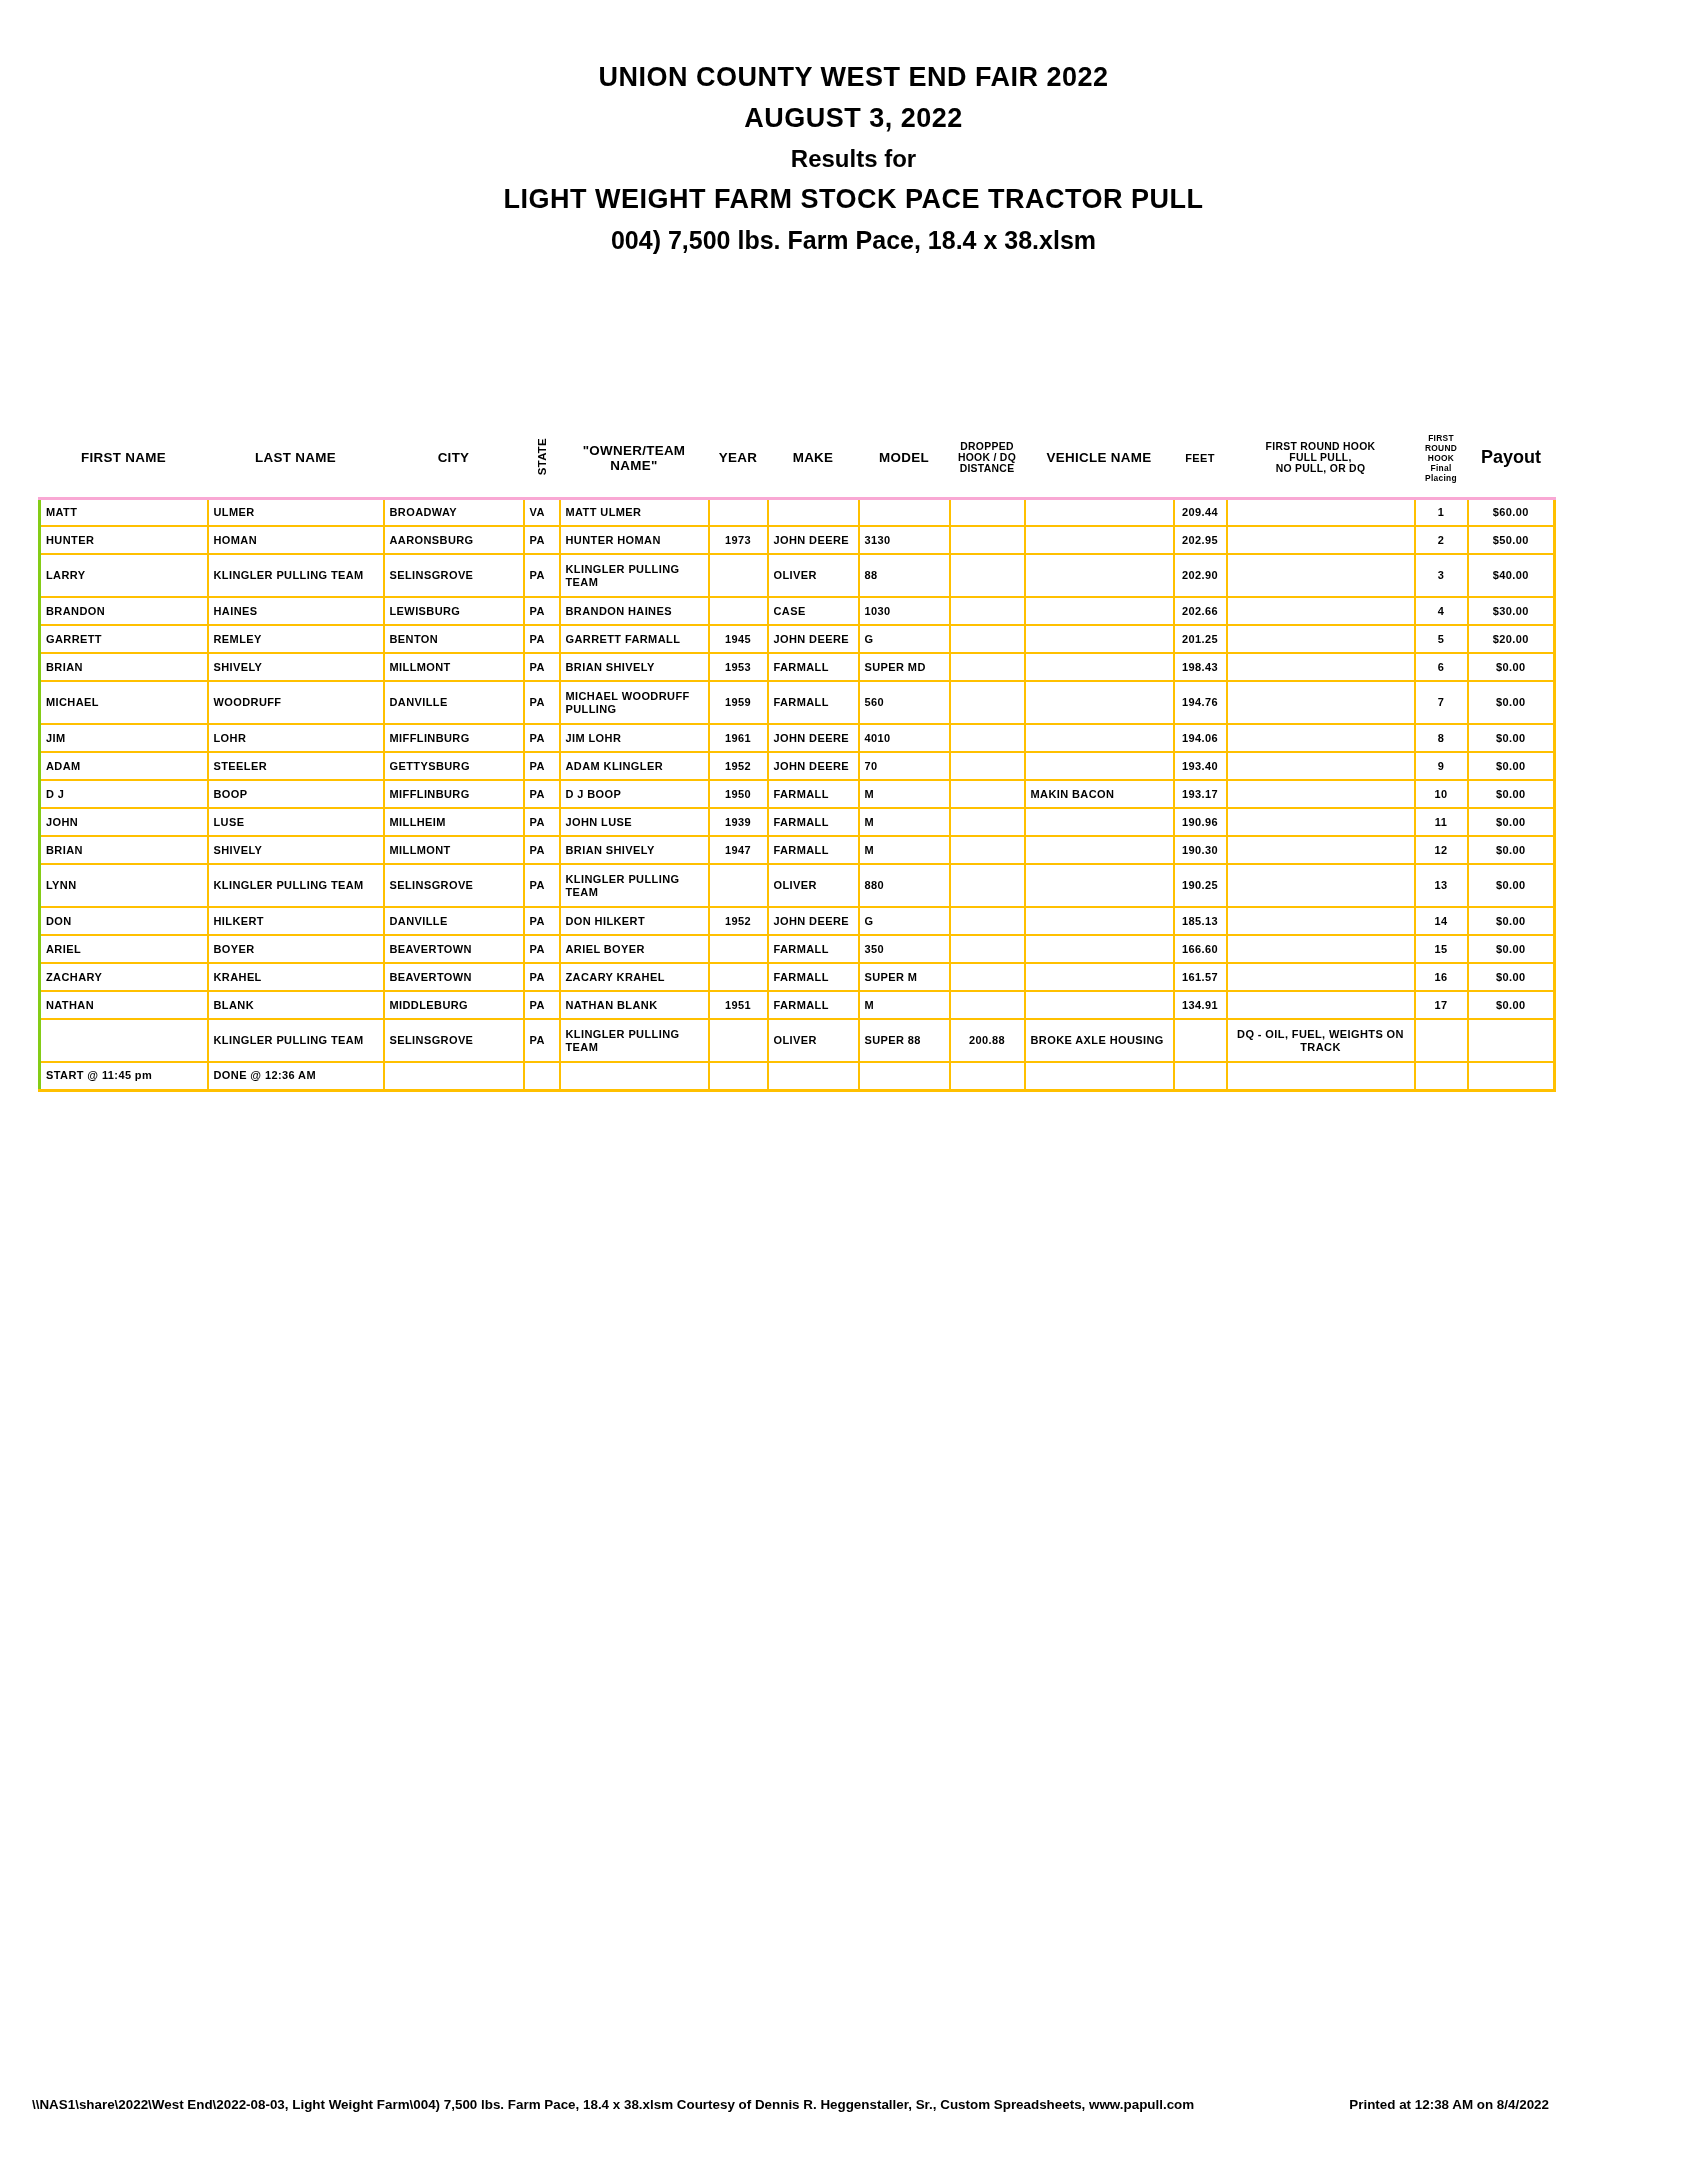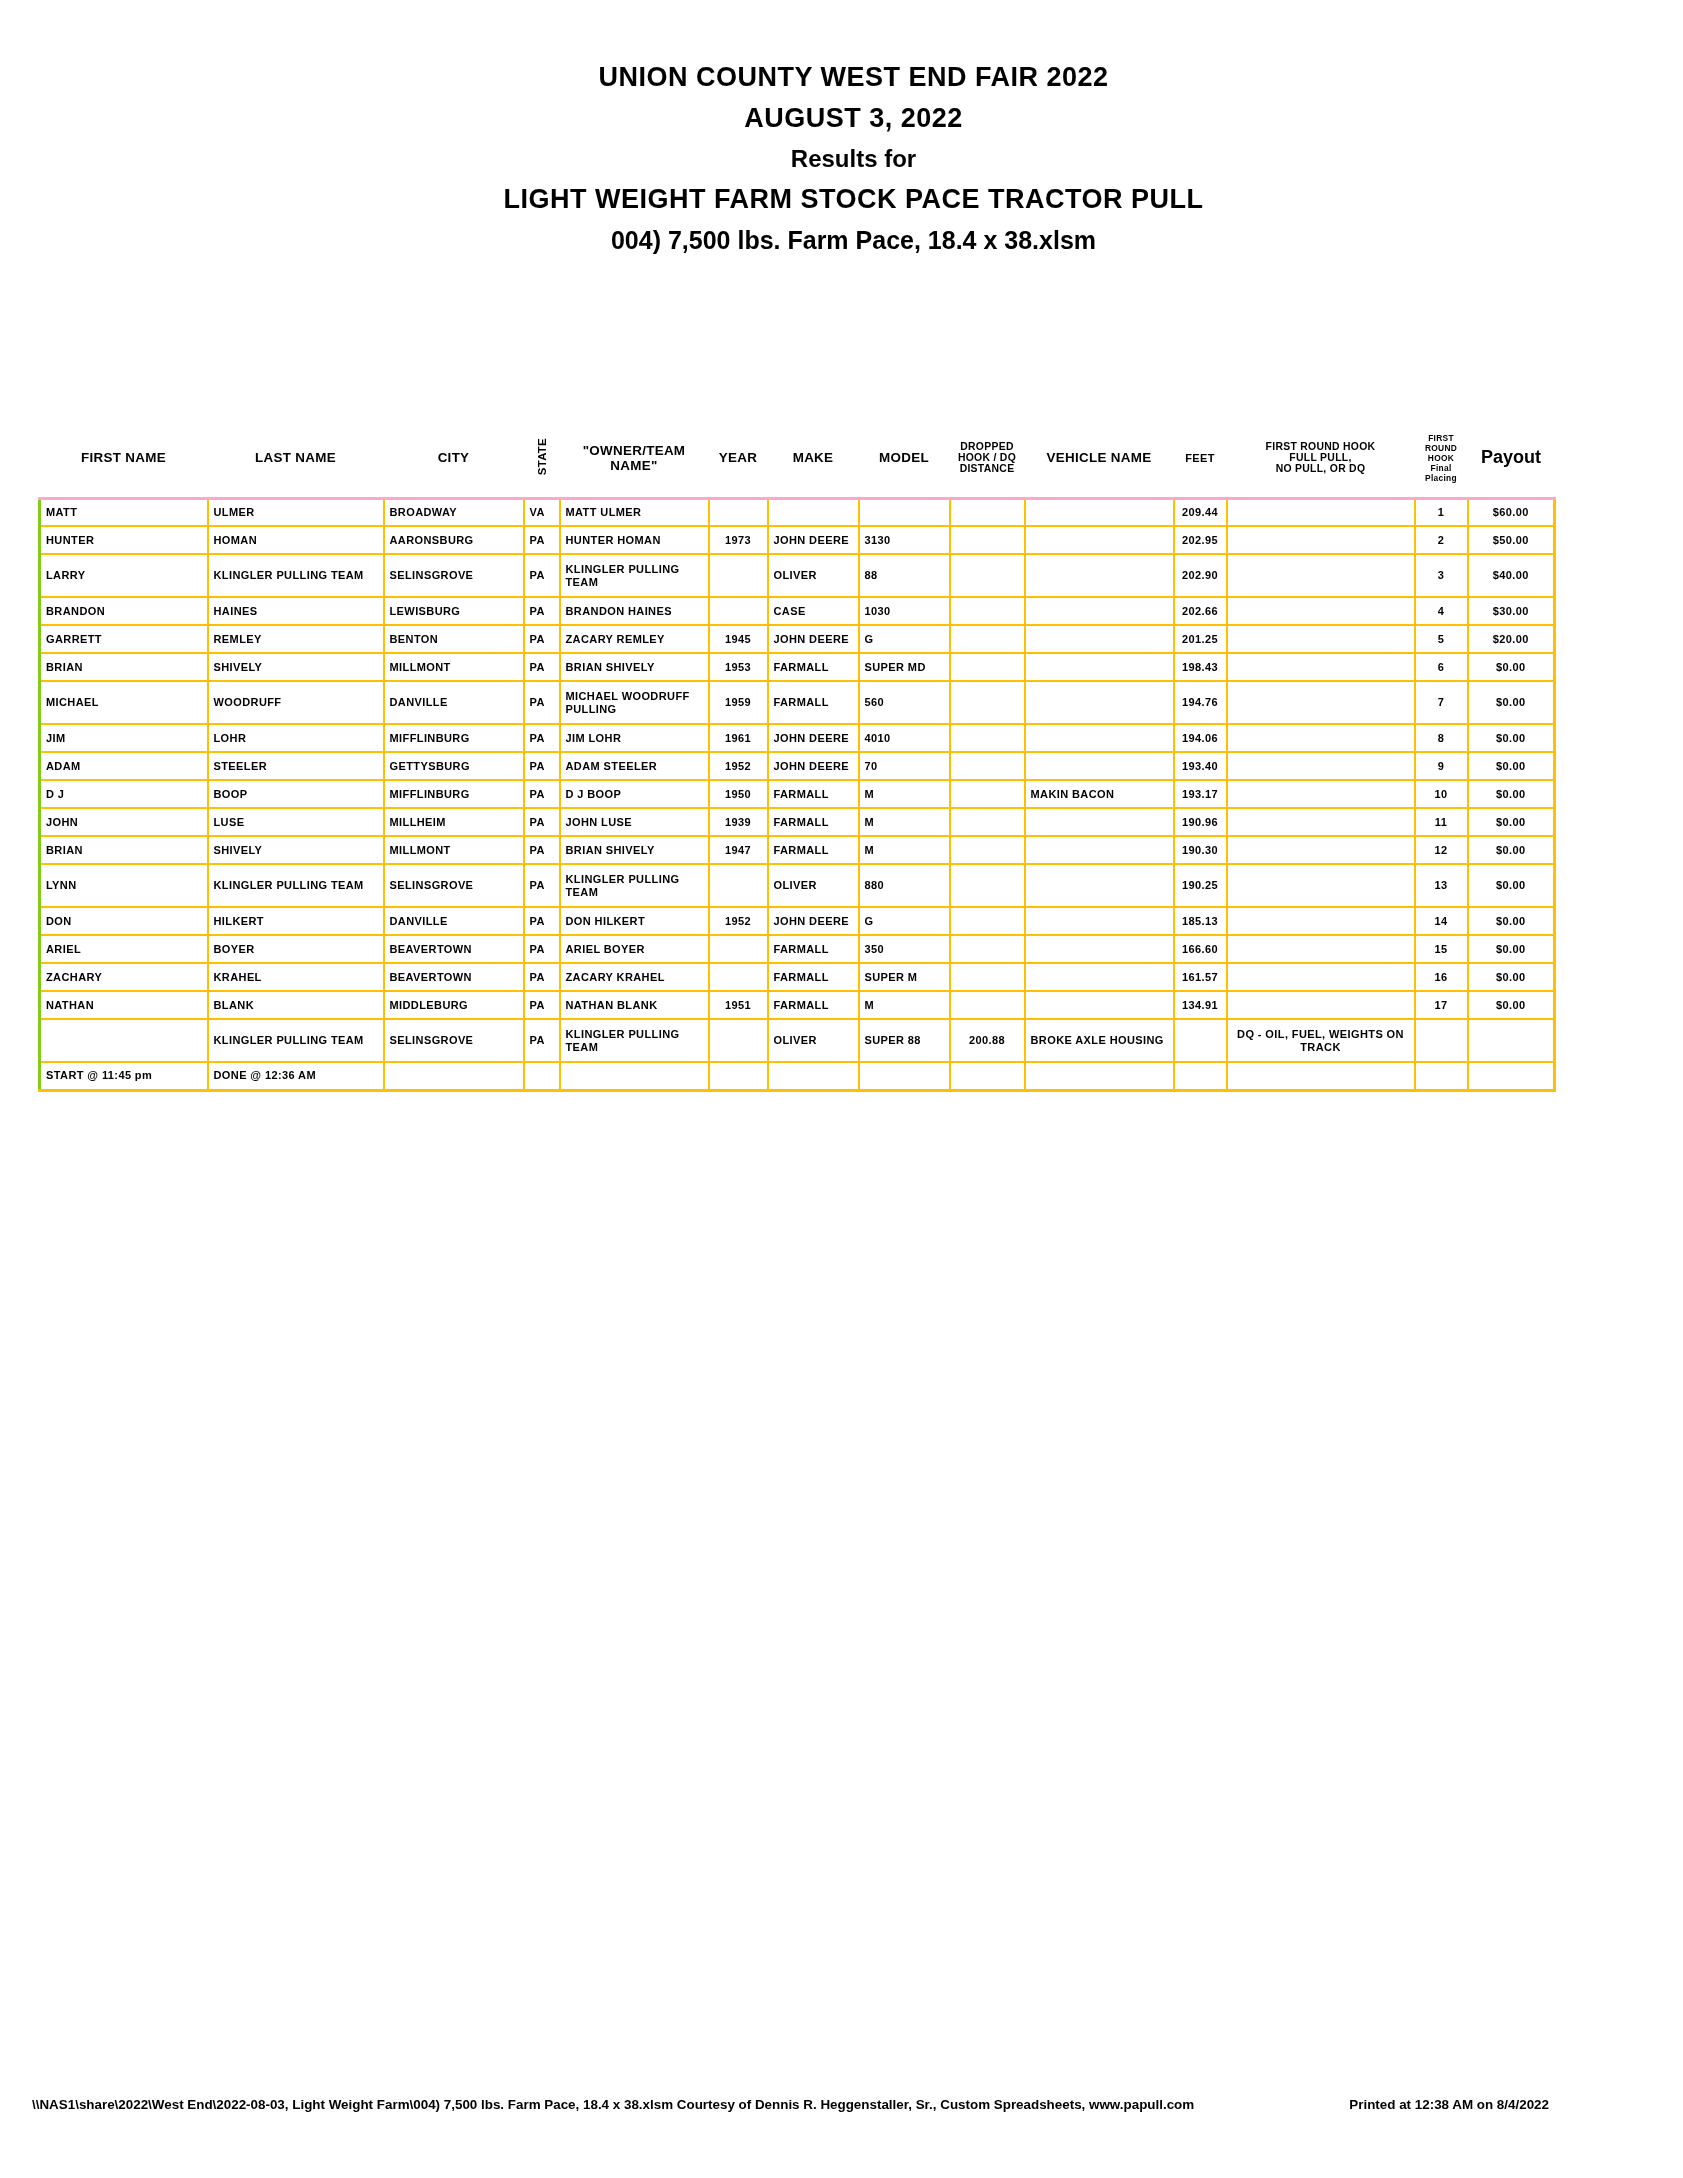--- a/index.html
+++ b/index.html
@@ -167,21 +167,21 @@
             <td class="c">202.66</td>
             <td class="c"></td>
             <td class="c">4</td>
             <td class="c">$30.00</td>
           </tr>
           <tr>
             <td class="l">GARRETT</td>
             <td class="l">REMLEY</td>
             <td class="l">BENTON</td>
             <td class="l">PA</td>
-            <td class="l">ZACARY REMLEY</td>
+            <td class="l">GARRETT FARMALL</td>
             <td class="c">1945</td>
             <td class="l">JOHN DEERE</td>
             <td class="l">G</td>
             <td class="c"></td>
             <td class="l"></td>
             <td class="c">201.25</td>
             <td class="c"></td>
             <td class="c">5</td>
             <td class="c">$20.00</td>
           </tr>
@@ -231,21 +231,21 @@
             <td class="c">194.06</td>
             <td class="c"></td>
             <td class="c">8</td>
             <td class="c">$0.00</td>
           </tr>
           <tr>
             <td class="l">ADAM</td>
             <td class="l">STEELER</td>
             <td class="l">GETTYSBURG</td>
             <td class="l">PA</td>
-            <td class="l">ADAM STEELER</td>
+            <td class="l">ADAM KLINGLER</td>
             <td class="c">1952</td>
             <td class="l">JOHN DEERE</td>
             <td class="l">70</td>
             <td class="c"></td>
             <td class="l"></td>
             <td class="c">193.40</td>
             <td class="c"></td>
             <td class="c">9</td>
             <td class="c">$0.00</td>
           </tr>

